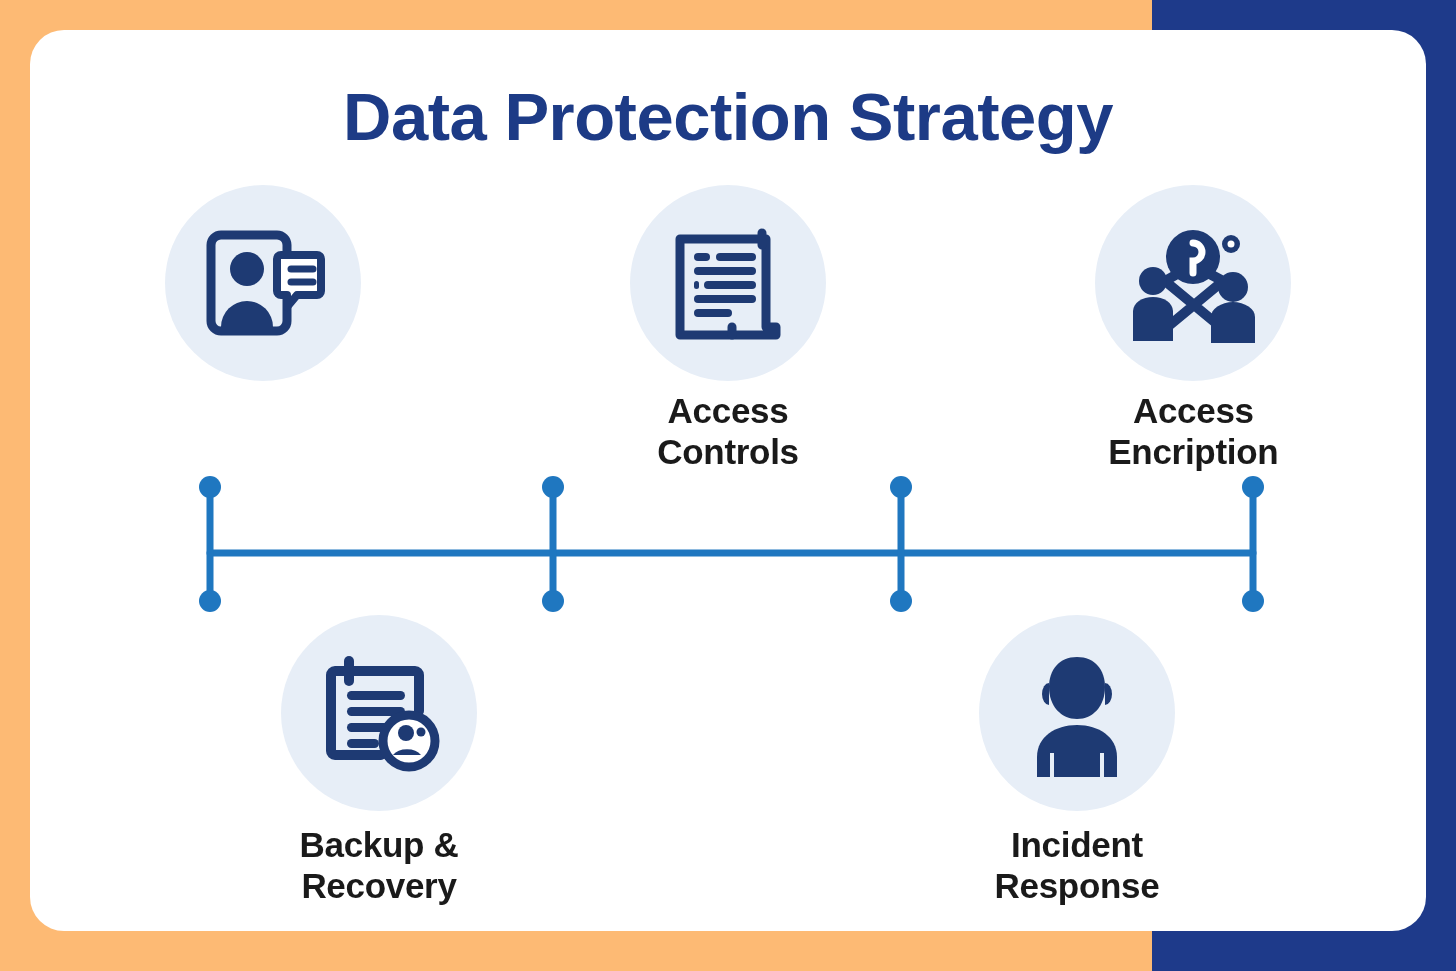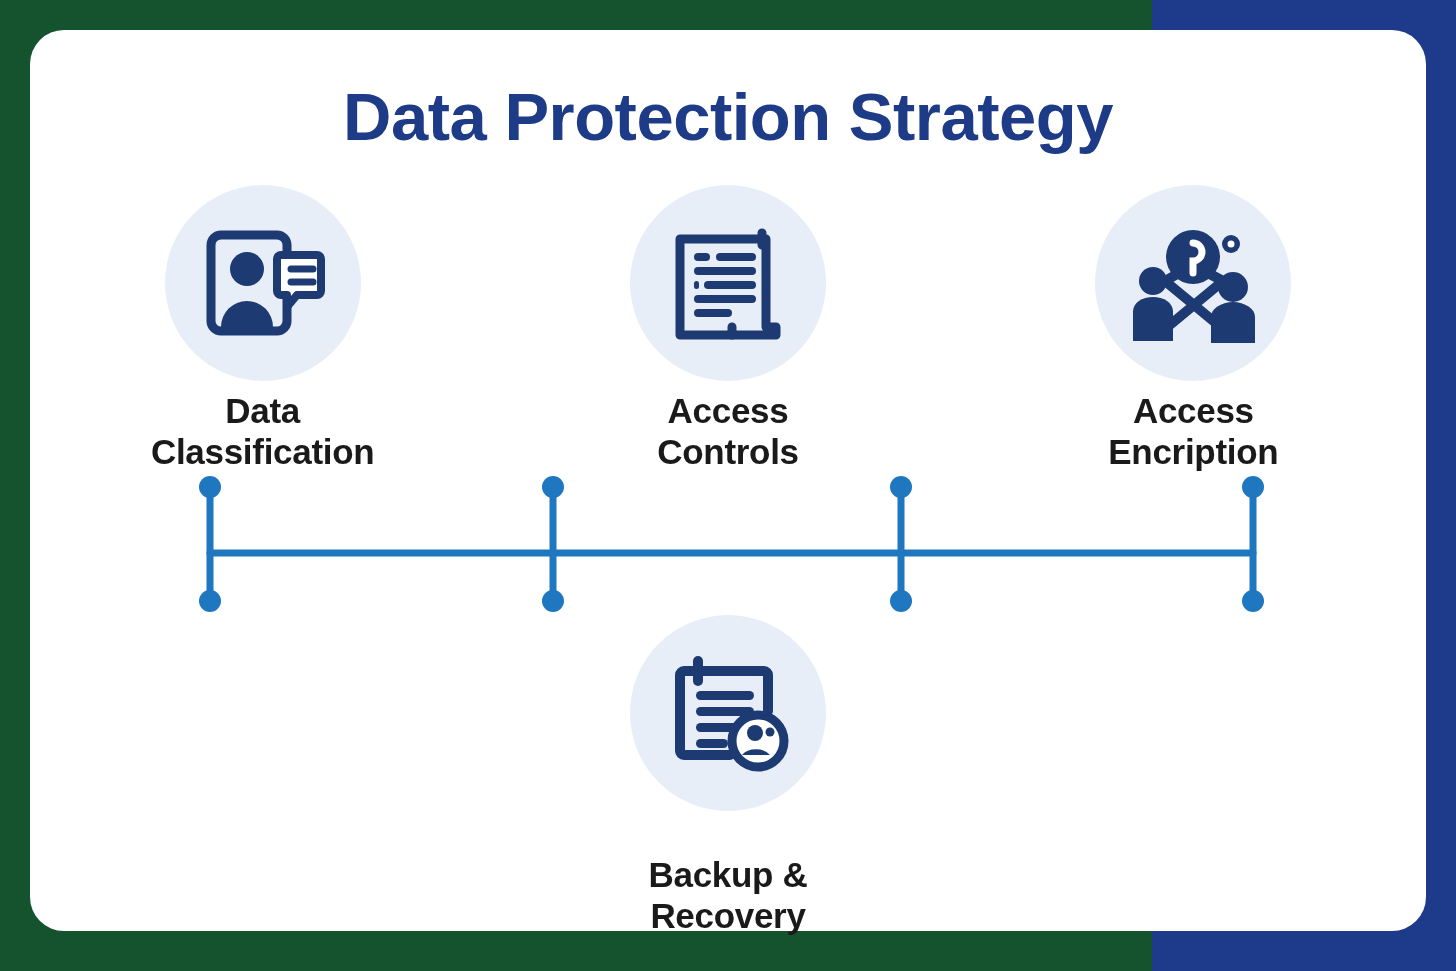--- a/index.html
+++ b/index.html
@@ -15,21 +15,21 @@
     background: #1e3a8a;
     font-family: "Liberation Sans", sans-serif;
     -webkit-font-smoothing: antialiased;
   }
 
   .frame {
     position: absolute;
     left: 0; top: 0;
     width: 1152px;
     height: 971px;
-    background: #14532d;
+    background: #fdba74;
   }
 
   .card {
     position: absolute;
     left: 30px;
     top: 30px;
     width: 1396px;
     height: 901px;
     background: #ffffff;
     border-radius: 34px;
@@ -83,21 +83,21 @@
     margin-top: 10px;
     text-align: center;
     font-size: 35px;
     line-height: 1.16;
     font-weight: 700;
     color: #1a1a1a;
     letter-spacing: -0.3px;
     white-space: pre-line;
   }
   .row-bottom .node-label { margin-top: 14px; }
-  .row-bottom .node { flex-direction: column-reverse; justify-content: flex-end; gap: 30px; }
+  .row-bottom .node { flex-direction: column-reverse; justify-content: flex-end; }
   .row-bottom .node-label { margin-top: 0; margin-bottom: 0; padding-top: 14px; }
 
   
   .connector {
     position: absolute;
     left: 0;
     top: 0;
     width: 1396px;
     height: 901px;
     pointer-events: none;
@@ -140,22 +140,20 @@
         <div class="icon-circle">
           <svg width="128" height="128" viewBox="0 0 128 128">
             <rect x="12" y="16" width="76" height="96" rx="10" ry="10" fill="none" stroke="#1e3a73" stroke-width="9"></rect>
             <circle cx="48" cy="50" r="17" fill="#1e3a73"></circle>
             <path d="M22 108 a26 26 0 0 1 52 0 z" fill="#1e3a73"></path>
             <path d="M82 36 h36 a4 4 0 0 1 4 4 v32 a4 4 0 0 1 -4 4 h-20 l-10 12 v-12 h-6 a4 4 0 0 1 -4 -4 v-32 a4 4 0 0 1 4 -4 z" fill="#ffffff" stroke="#1e3a73" stroke-width="8" stroke-linejoin="round"></path>
             <line x1="92" y1="50" x2="114" y2="50" stroke="#1e3a73" stroke-width="7" stroke-linecap="round"></line>
             <line x1="92" y1="63" x2="114" y2="63" stroke="#1e3a73" stroke-width="7" stroke-linecap="round"></line>
           </svg>
         </div>
-        <div class="node-label">Data
-Classification</div>
       </div>
 
 
       <div class="node">
         <div class="icon-circle">
           <svg width="124" height="128" viewBox="0 0 124 128">
             <path d="M14 20 h86 v88 h10 v8 h-96 z" fill="none" stroke="#1e3a73" stroke-width="9" stroke-linejoin="round"></path>
             <path d="M96 14 v12" stroke="#1e3a73" stroke-width="9" stroke-linecap="round"></path>
             <path d="M66 108 v8" stroke="#1e3a73" stroke-width="9" stroke-linecap="round"></path>
             <g fill="#1e3a73">
@@ -216,19 +214,32 @@
               <rect x="32" y="90" width="32" height="9" rx="4.5"></rect>
             </g>
             <circle cx="94" cy="92" r="26" fill="#ffffff" stroke="#1e3a73" stroke-width="9"></circle>
             <circle cx="91" cy="84" r="8" fill="#1e3a73"></circle>
             <path d="M78 106 a16 11 0 0 1 28 0 z" fill="#1e3a73"></path>
             <circle cx="106" cy="83" r="4.5" fill="#1e3a73"></circle>
           </svg>
         </div>
       </div>
 
+      <div class="node">
+        <div class="node-label">Incident
+Response</div>
+        <div class="icon-circle">
+          <svg width="122" height="128" viewBox="0 0 122 128">
+            <path d="M61 8 c-18 0 -28 13 -28 30 c0 19 12 32 28 32 c16 0 28 -13 28 -32 c0 -17 -10 -30 -28 -30 z" fill="#1e3a73"></path>
+            <path d="M33 34 a7 11 0 0 0 0 22 z" fill="#1e3a73"></path>
+            <path d="M89 34 a7 11 0 0 1 0 22 z" fill="#1e3a73"></path>
+            <path d="M61 76 c-22 0 -40 12 -40 32 v20 h80 v-20 c0 -20 -18 -32 -40 -32 z" fill="#1e3a73"></path>
+            <path d="M36 104 v24 M86 104 v24" stroke="#e7eef7" stroke-width="4"></path>
+          </svg>
+        </div>
+      </div>
 
 
 
     </div>
 
   </div>
 </div>
 
 </body></html>

